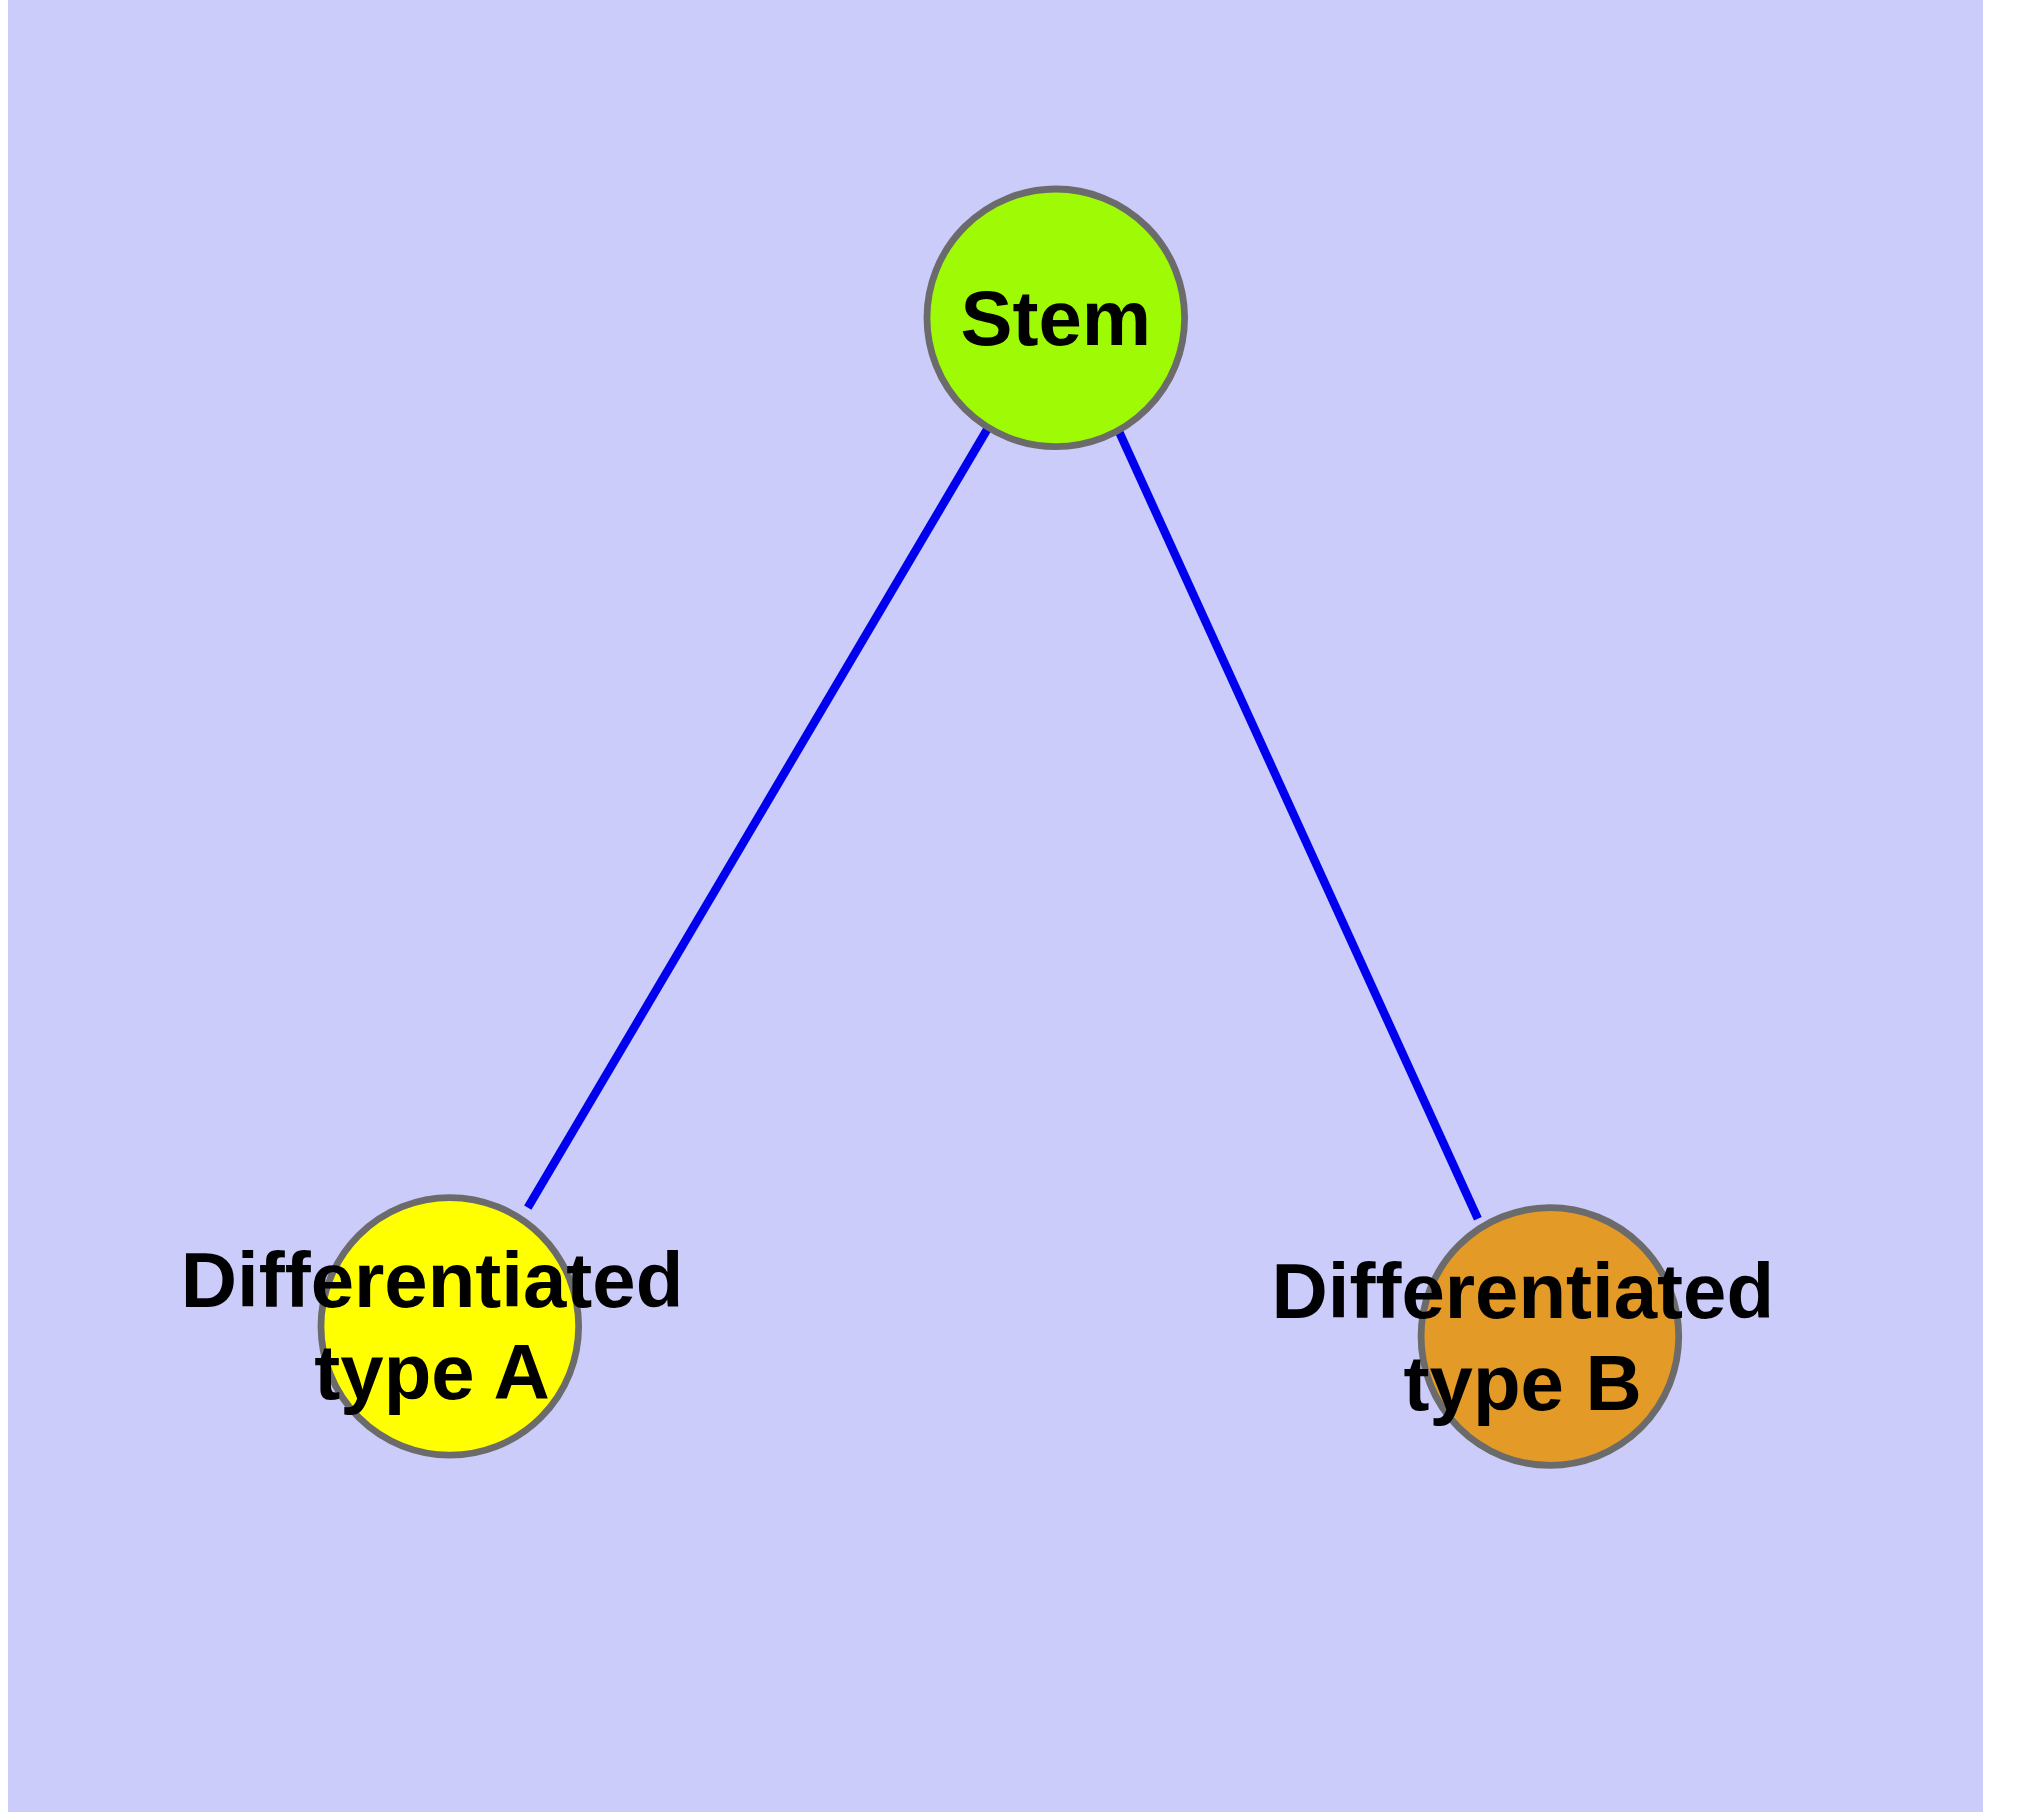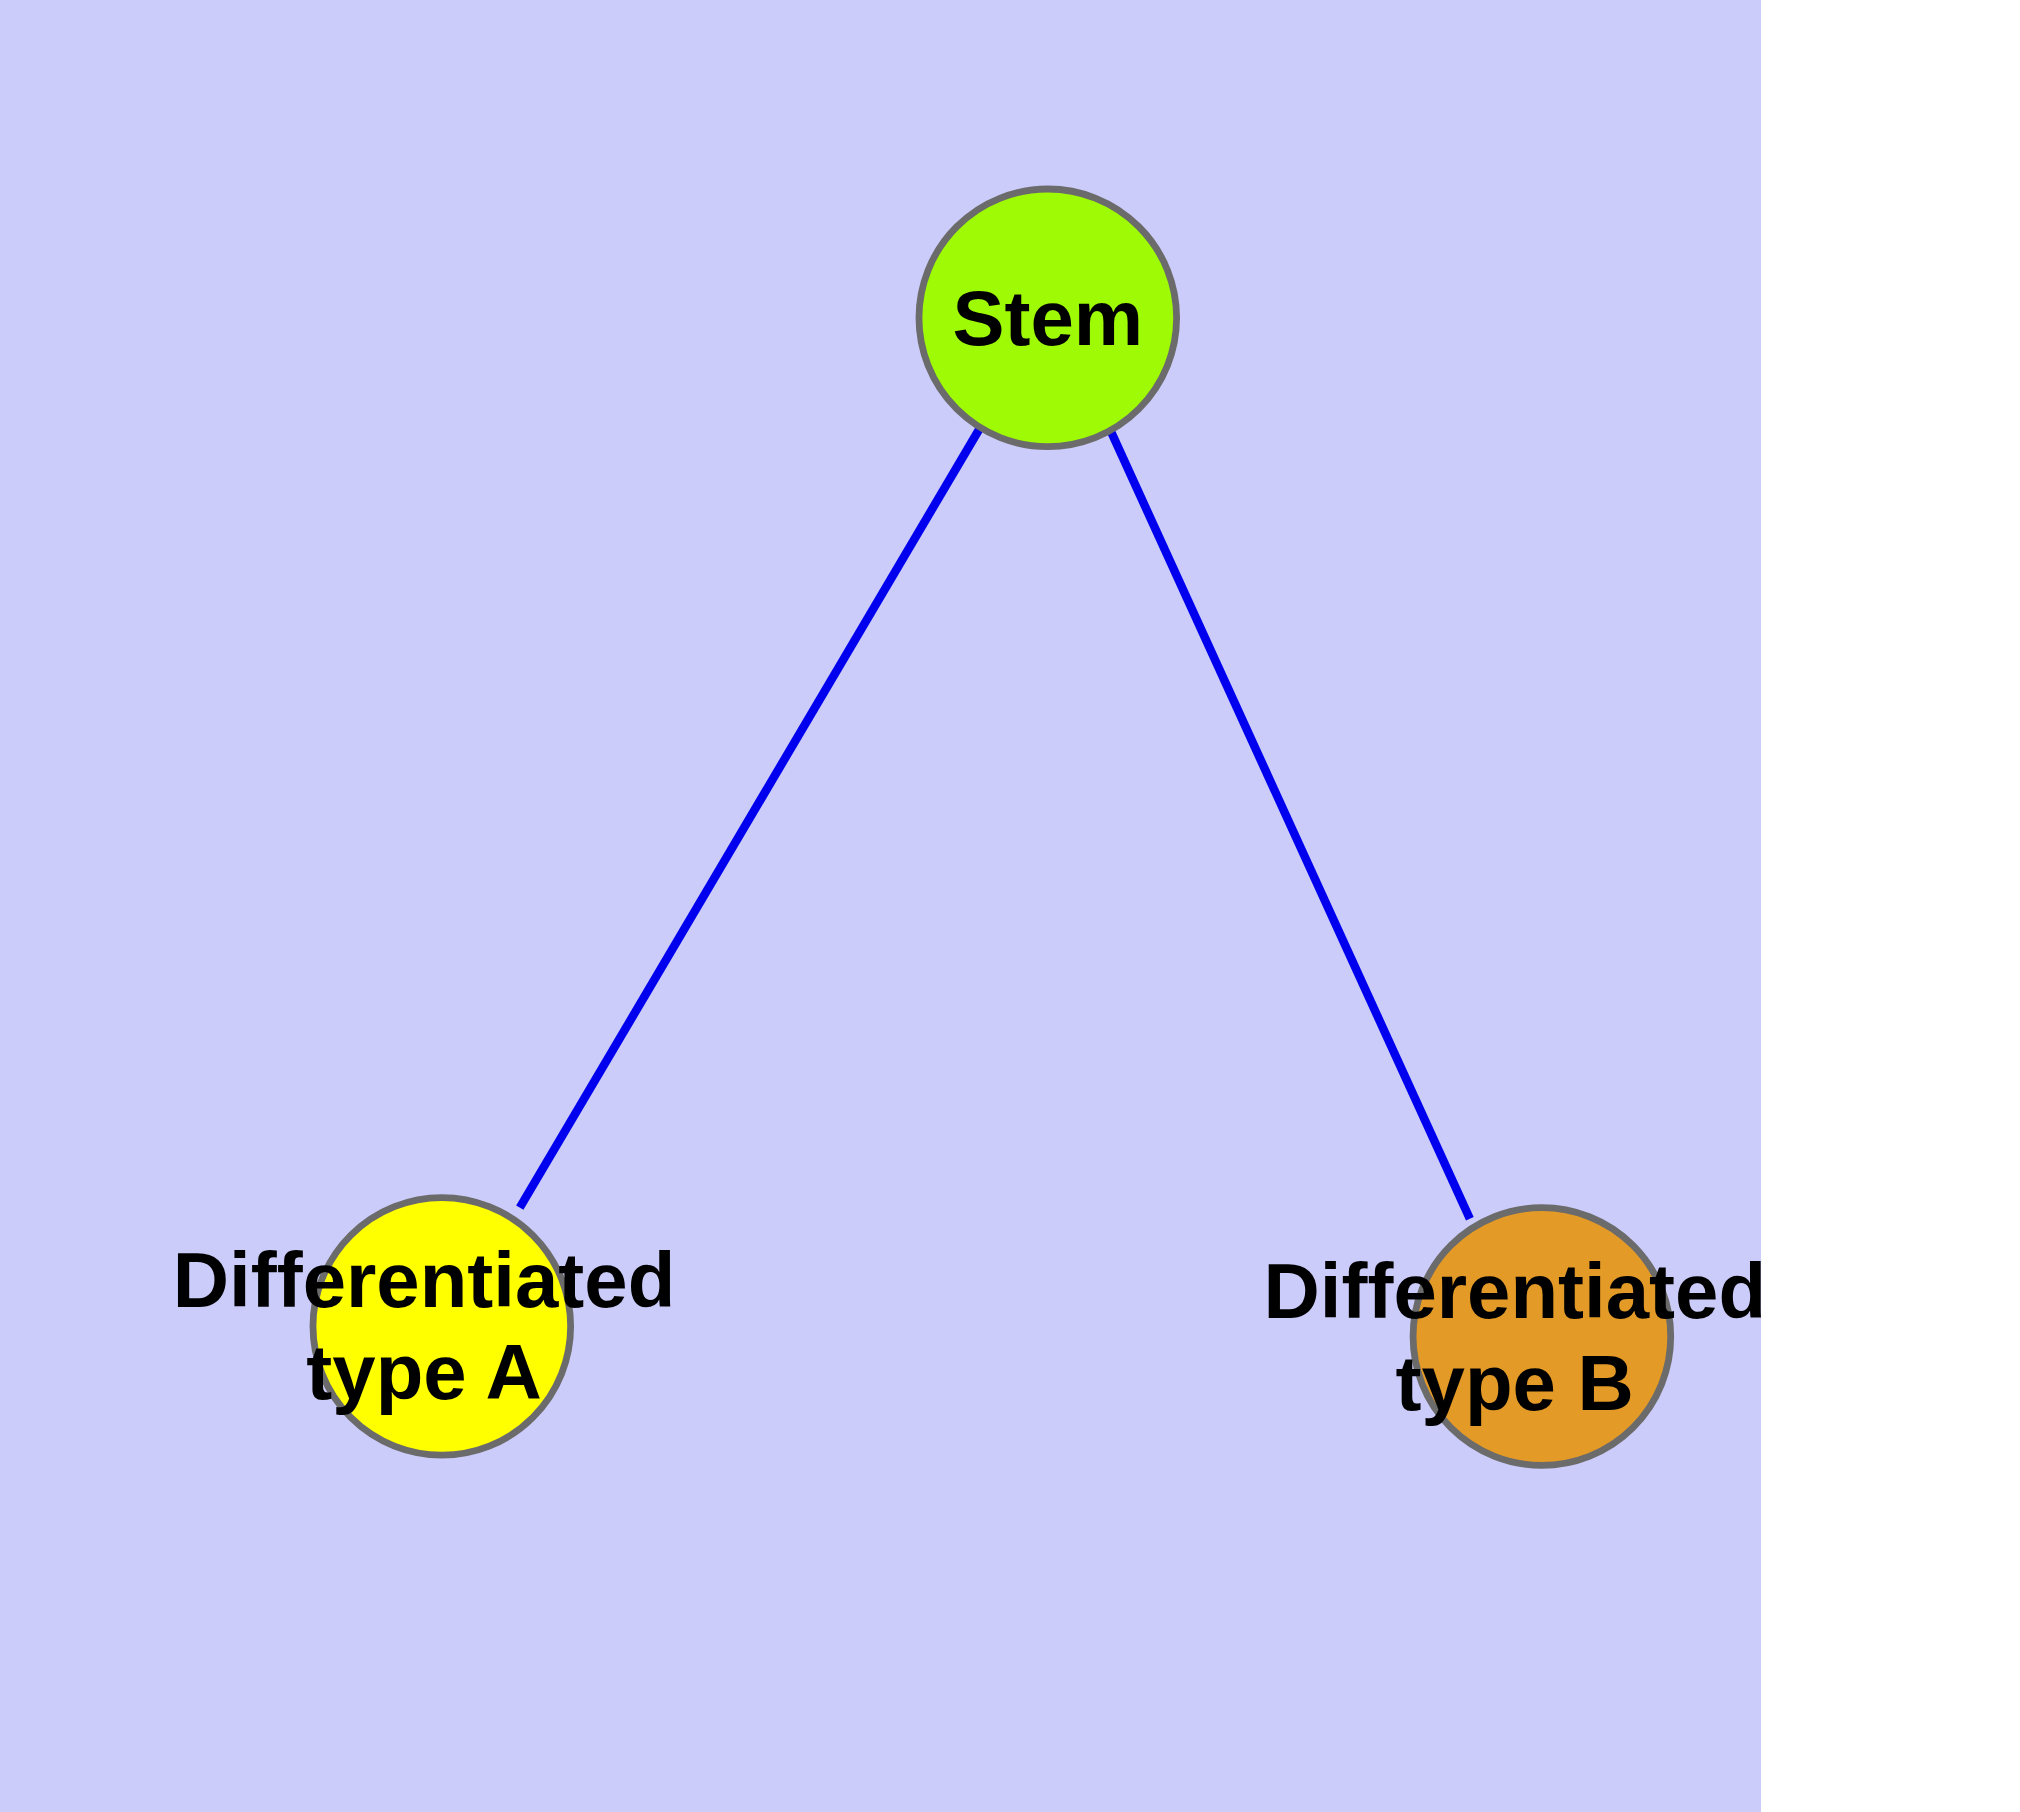--- a/index.html
+++ b/index.html
@@ -7,23 +7,24 @@
     padding: 0;
   }
   body {
     width: 2021px;
     height: 1812px;
     overflow: hidden;
     font-family: "Liberation Sans", sans-serif;
   }
   #canvas {
     position: relative;
-    width: 1761px;
+    width: 1975px;
     height: 1812px;
     background: #ccccfa;
+    margin-left: 8px;
   }
   #graph-svg {
     position: absolute;
     left: 0;
     top: 0;
     width: 2021px;
     height: 1812px;
   }
   .node-label {
     font-family: "Liberation Sans", sans-serif;

